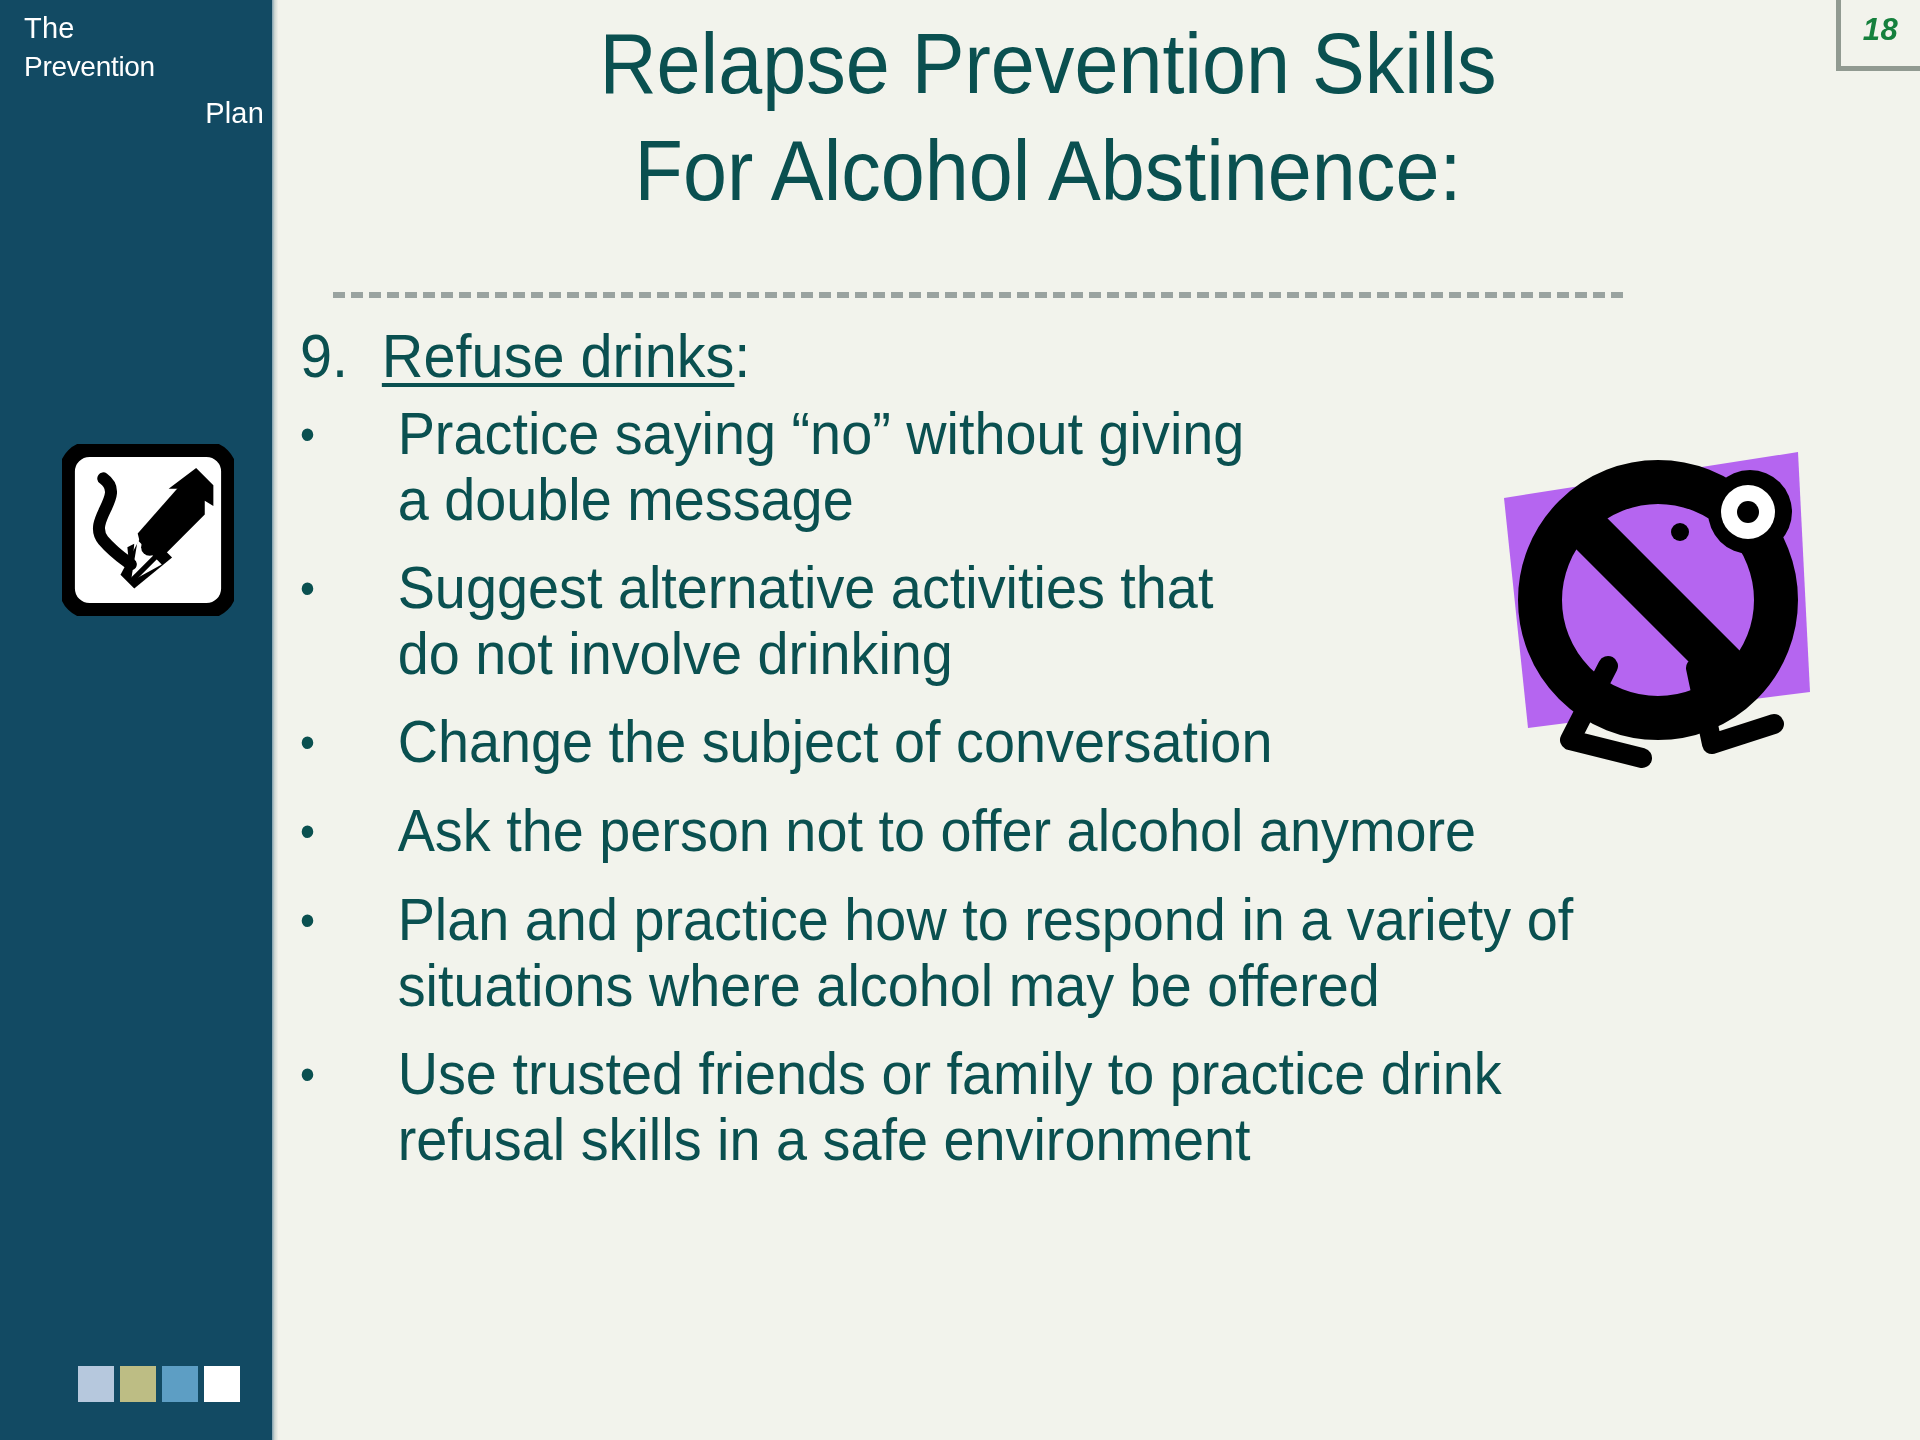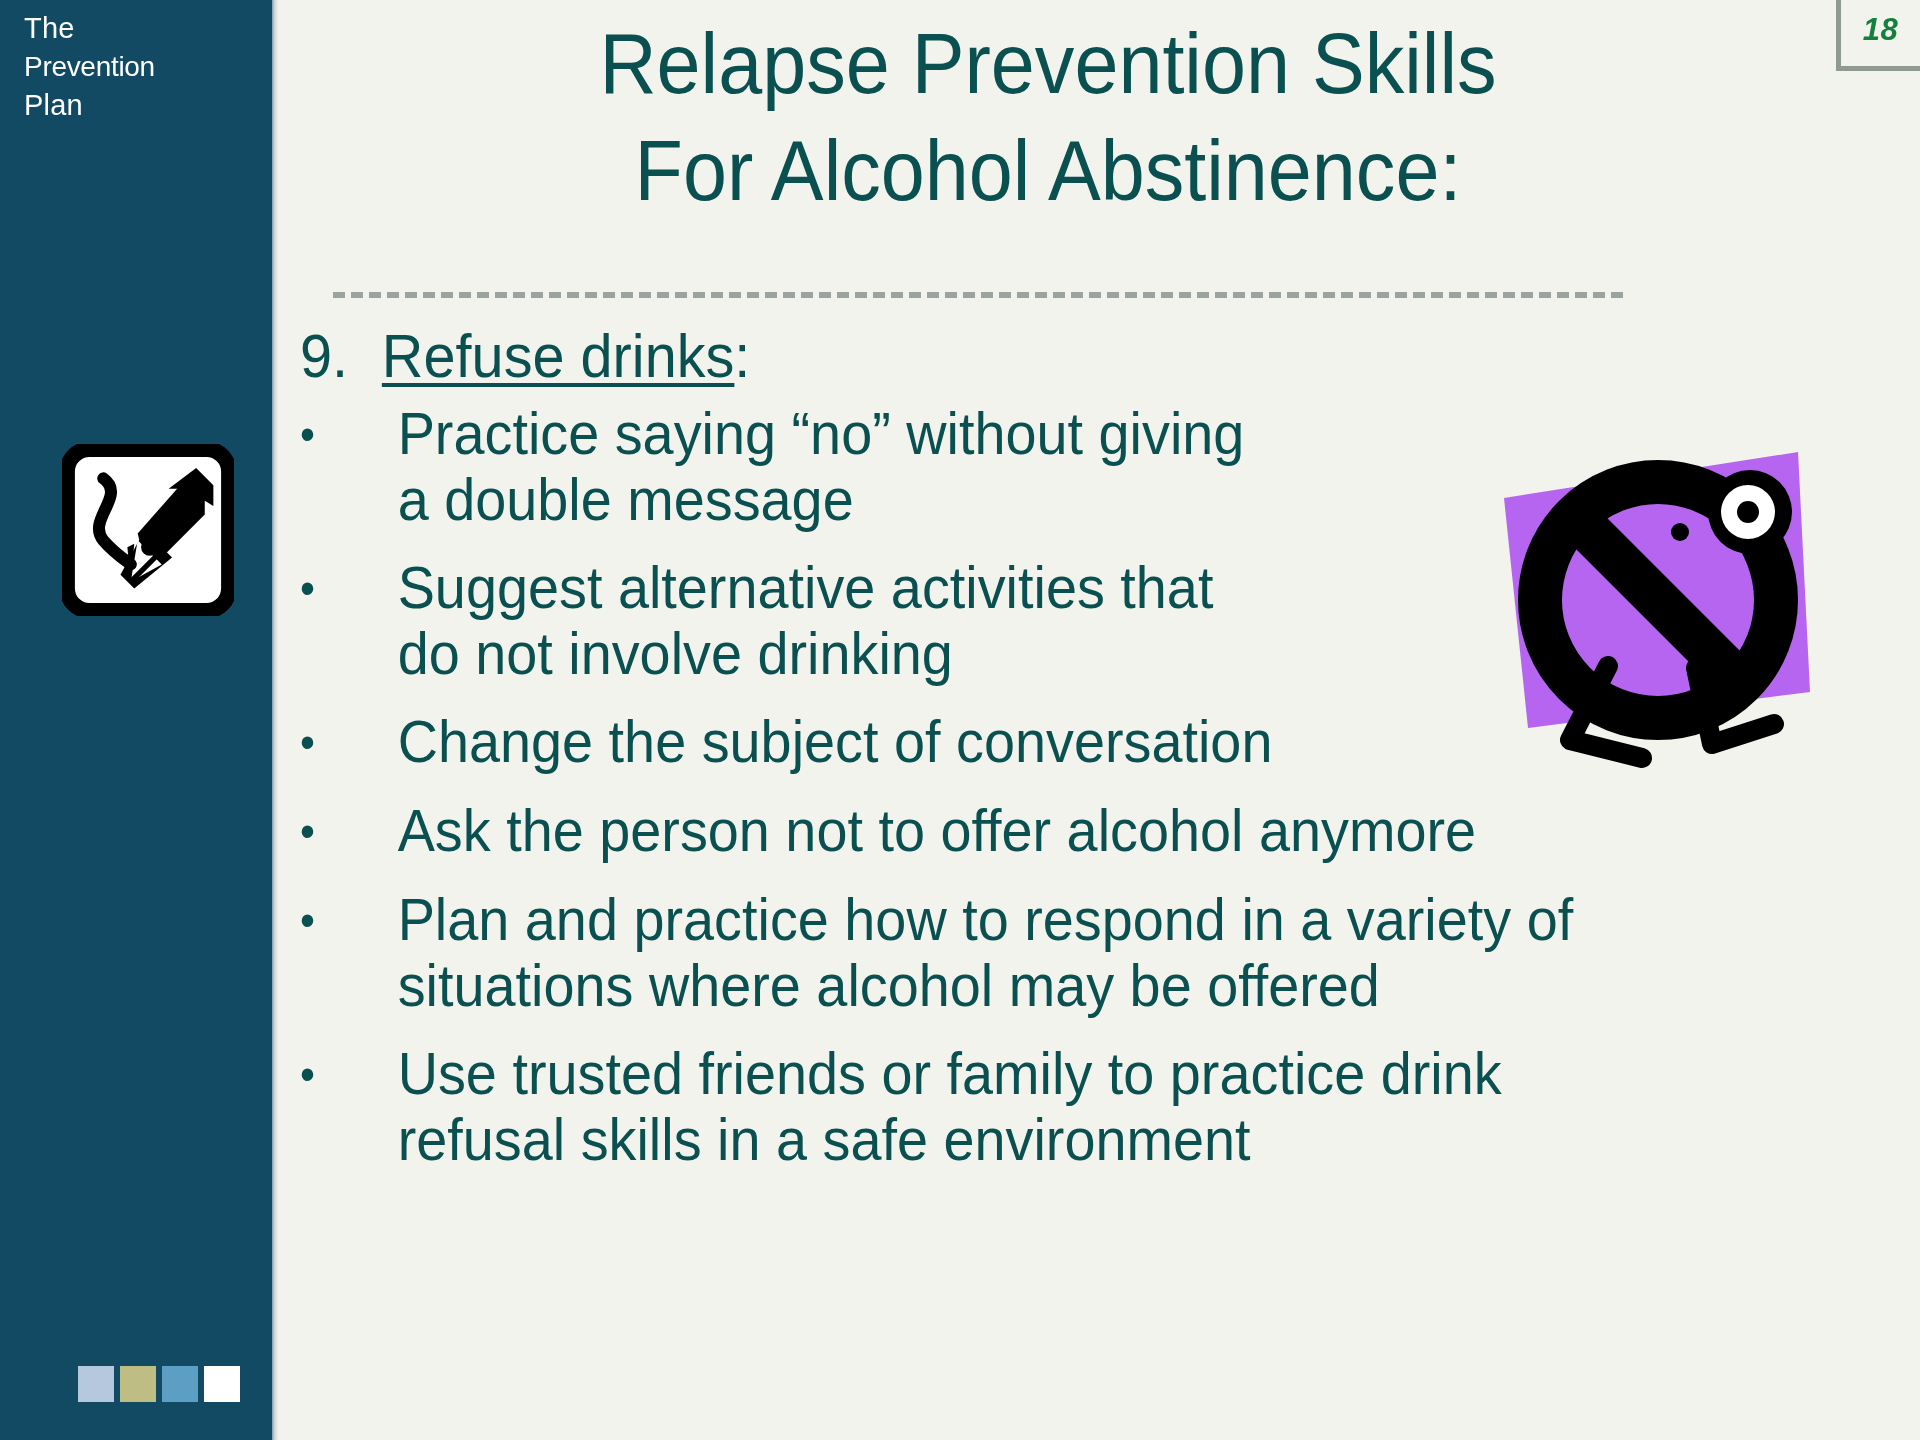--- a/index.html
+++ b/index.html
@@ -62,21 +62,22 @@
     font-size: 28px;
     font-weight: 400;
     letter-spacing: -0.3px;
     line-height: 1.05;
     margin-top: 5px;
   }
   #logo .logo-plan {
     font-size: 29px;
     font-weight: 400;
     letter-spacing: 0.2px;
-    margin-top: 10px;
+    margin-top: 18px;
+    text-align: right;
   }
 
   
   #pen-icon {
     position: absolute;
     left: 62px;
     top: 444px;
     width: 172px;
     height: 172px;
   }

